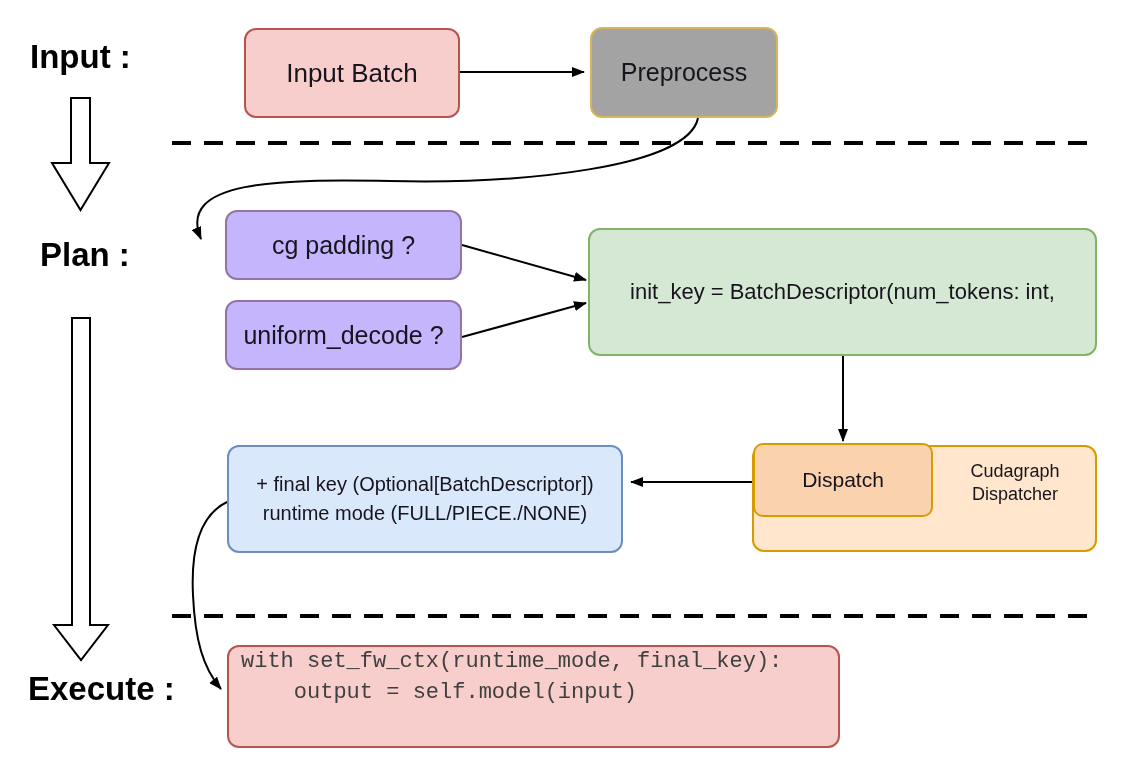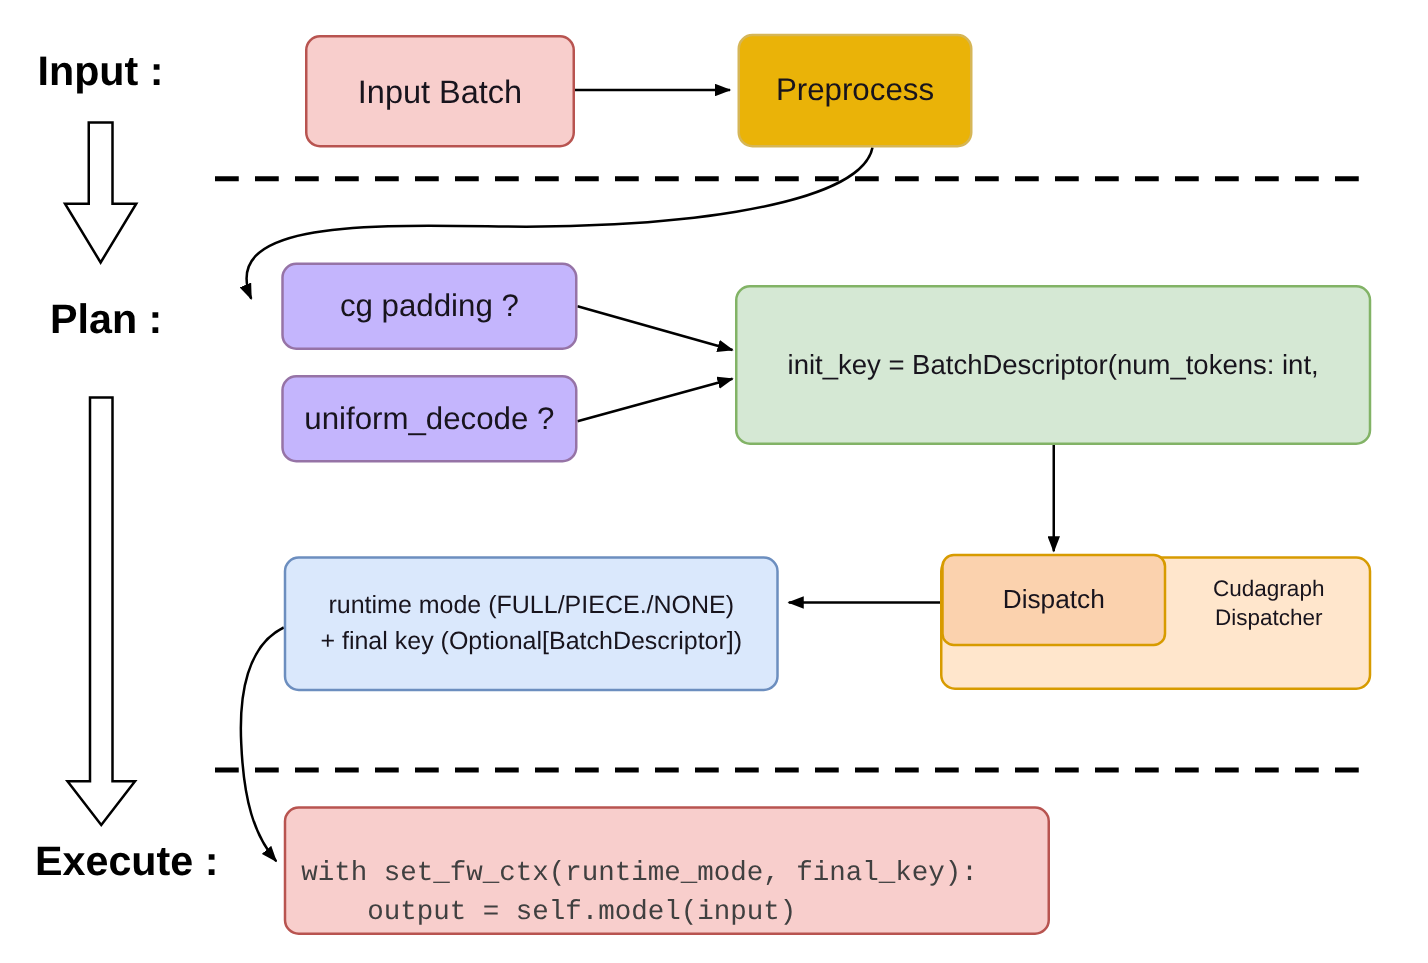--- a/index.html
+++ b/index.html
@@ -11,41 +11,41 @@
     position:absolute;font-weight:bold;font-size:33px;color:#000;
     white-space:nowrap;letter-spacing:0px;
   }
   .node{
     position:absolute;border-radius:12px;border:2px solid;
     display:flex;flex-direction:column;align-items:center;justify-content:center;
     text-align:center;color:#18141d;box-sizing:border-box;
   }
   .node .ln{white-space:nowrap;}
   .red-node{background:#f8cecc;border-color:#b85450;}
-  .yellow-node{background:#eab308;border-color:#d6b656;}
+  .yellow-node{background:#a3a3a3;border-color:#d6b656;}
   .purple-node{background:#c4b5fd;border-color:#9673a6;}
   .green-node{background:#d5e8d4;border-color:#82b366;}
   .blue-node{background:#dae8fc;border-color:#6c8ebf;}
   .orange-outer{background:#ffe6cc;border-color:#d79b00;}
   .orange-inner{background:#fbd2ae;border-color:#d79b00;border-radius:10px;}
   #input-batch{left:244px;top:28px;width:216px;height:90px;font-size:26px;}
   #preprocess{left:590px;top:27px;width:188px;height:91px;font-size:25px;}
   #cg-padding{left:225px;top:210px;width:237px;height:70px;font-size:25px;}
   #uniform-decode{left:225px;top:300px;width:237px;height:70px;font-size:25px;}
   #init-key{left:588px;top:228px;width:509px;height:128px;font-size:22px;line-height:1.4;}
   #runtime-box{left:227px;top:445px;width:396px;height:108px;font-size:20px;line-height:1.45;}
   #cudagraph-outer{left:752px;top:445px;width:345px;height:107px;}
   #dispatch-box{left:753px;top:443px;width:180px;height:74px;font-size:21px;position:absolute;}
   #cudagraph-label{
     position:absolute;left:933px;top:460px;width:164px;text-align:center;
     font-size:18px;line-height:1.3;color:#18141d;
   }
   #execute-code{
     left:227px;top:645px;width:613px;height:103px;
-    align-items:flex-start;justify-content:flex-end;padding-left:12px;
+    align-items:flex-start;justify-content:flex-start;padding-left:12px;
     font-family:"Liberation Mono", monospace;font-size:22px;line-height:1.4;
     color:#404040;text-align:left;
   }
   #execute-code .ln{white-space:pre;}
   svg.wires{position:absolute;left:0;top:0;pointer-events:none;}
 </style>
 </head>
 <body>
 
 <svg class="wires" width="1142" height="770" viewBox="0 0 1142 770">
@@ -95,22 +95,22 @@
 
 <div class="node purple-node" id="uniform-decode">
   <span class="ln">uniform_decode ?</span>
 </div>
 
 <div class="node green-node" id="init-key">
   <span class="ln">init_key = BatchDescriptor(num_tokens: int,</span>
 </div>
 
 <div class="node blue-node" id="runtime-box">
+  <span class="ln">+ final key (Optional[BatchDescriptor])</span>
   <span class="ln">runtime mode (FULL/PIECE./NONE)</span>
-  <span class="ln">+ final key (Optional[BatchDescriptor])</span>
 </div>
 
 <div class="node orange-outer" id="cudagraph-outer"></div>
 <div class="node orange-inner" id="dispatch-box">
   <span class="ln">Dispatch</span>
 </div>
 <div id="cudagraph-label">
   <div class="ln">Cudagraph</div>
   <div class="ln">Dispatcher</div>
 </div>

